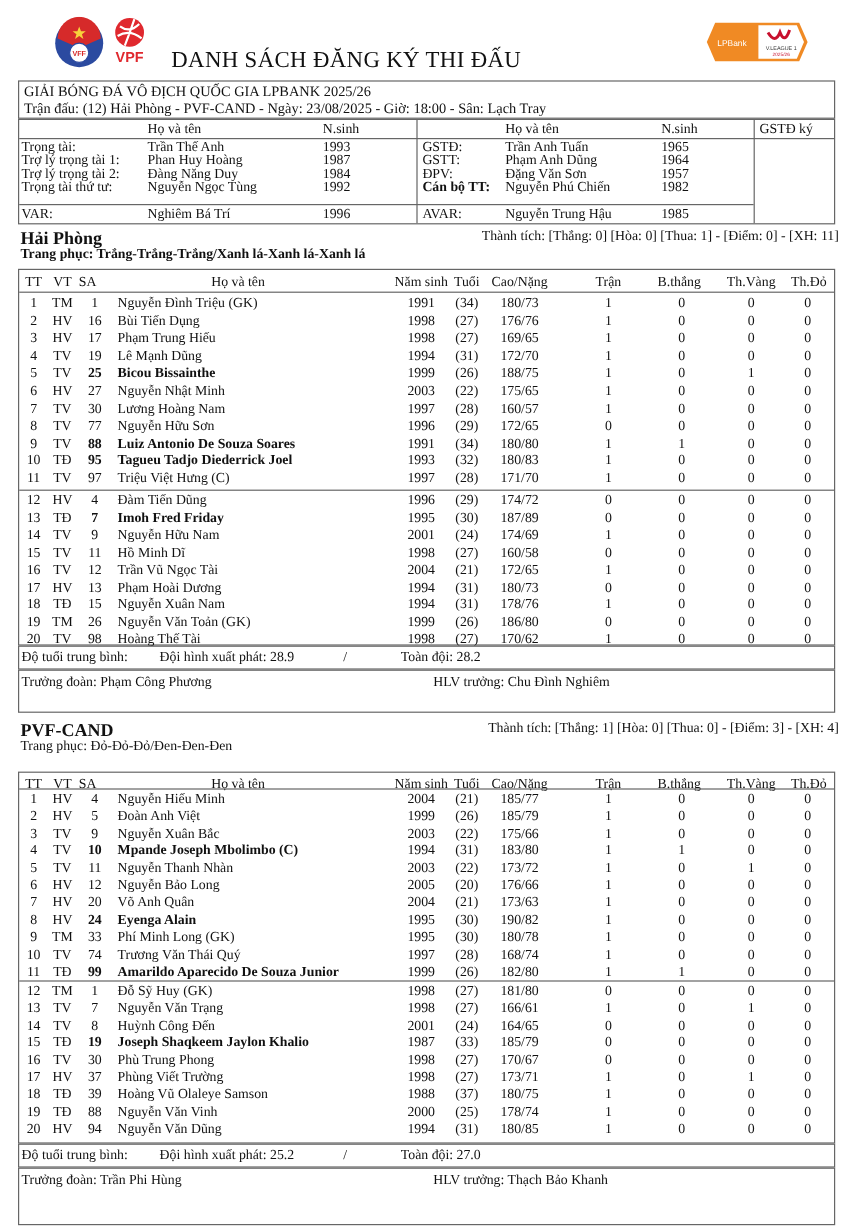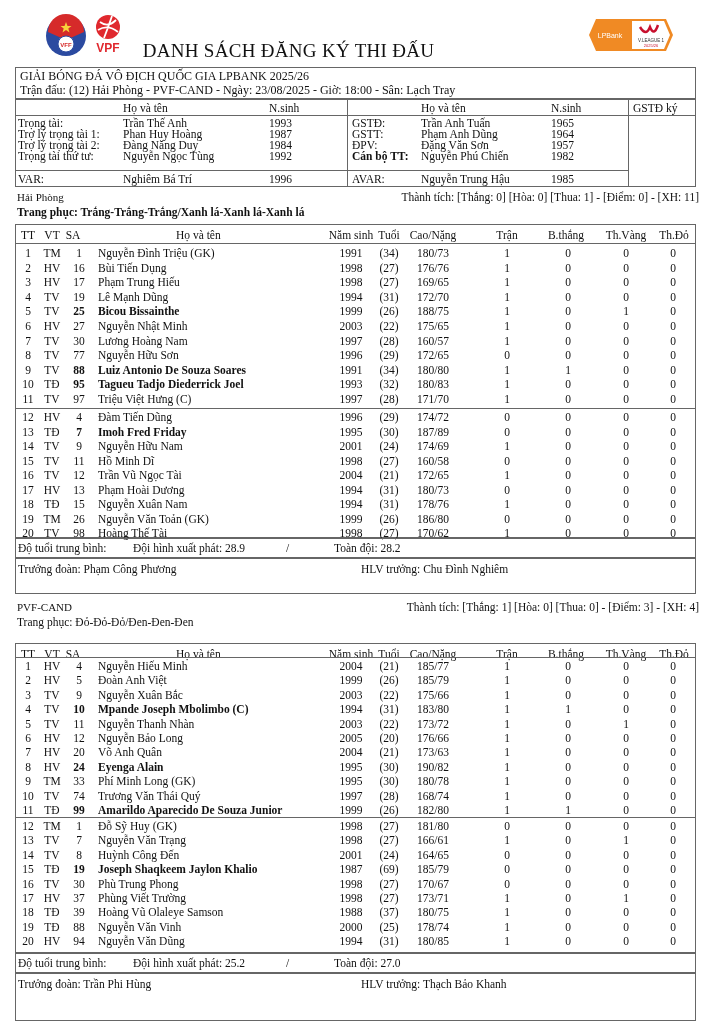--- a/index.html
+++ b/index.html
@@ -8,21 +8,21 @@
   .abs { position:absolute; }
   .logo-vff { left:44px; top:14px; width:44px; height:44px; }
   .logo-vpf { left:90px; top:12px; width:36px; height:48px; }
   .logo-lp  { left:588px; top:17px; width:86px; height:36px; }
   .title { left:0; width:577px; top:40px; text-align:center; font-size:19px; letter-spacing:0.3px; }
   .box { position:absolute; border:1px solid #666; box-sizing:border-box; }
   .league-box { left:15px; top:67px; width:681px; height:32px; padding:1px 4px; line-height:14px; font-size:12px; }
   .off-box { left:15px; top:99px; width:681px; height:88px; }
   .line { position:absolute; background:#666; }
   .cell { position:absolute; white-space:nowrap; line-height:11px; font-size:11.5px; }
-  .team-name { font-weight:normal; font-size:11px; }
+  .team-name { font-weight:bold; font-size:15px; }
   .stat { text-align:right; }
   .tbl { position:absolute; left:15px; width:681px; border:1px solid #666; box-sizing:border-box; }
   .row { position:absolute; left:0; width:100%; height:12px; line-height:12px; }
   .row span { position:absolute; white-space:nowrap; }
   .c-tt { left:4px; width:16px; text-align:center; }
   .c-vt { left:25px; width:22px; text-align:center; }
   .c-sa { left:50px; width:26px; text-align:center; }
   .c-name { left:82px; }
   .c-ns { left:315px; width:40px; text-align:center; }
   .c-age { left:356px; width:34px; text-align:center; }
@@ -615,21 +615,21 @@
         <span class="c-bt">0</span>
         <span class="c-tv">0</span>
         <span class="c-td">0</span>
       </div>
       <div class="row" style="top: 219.2px;">
         <span class="c-tt">15</span>
         <span class="c-vt">TĐ</span>
         <span class="c-sa bold">19</span>
         <span class="c-name bold">Joseph Shaqkeem Jaylon Khalio</span>
         <span class="c-ns">1987</span>
-        <span class="c-age">(69)</span>
+        <span class="c-age">(33)</span>
         <span class="c-cn">185/79</span>
         <span class="c-tran">0</span>
         <span class="c-bt">0</span>
         <span class="c-tv">0</span>
         <span class="c-td">0</span>
       </div>
       <div class="row" style="top: 233.6px;">
         <span class="c-tt">16</span>
         <span class="c-vt">TV</span>
         <span class="c-sa">30</span>

